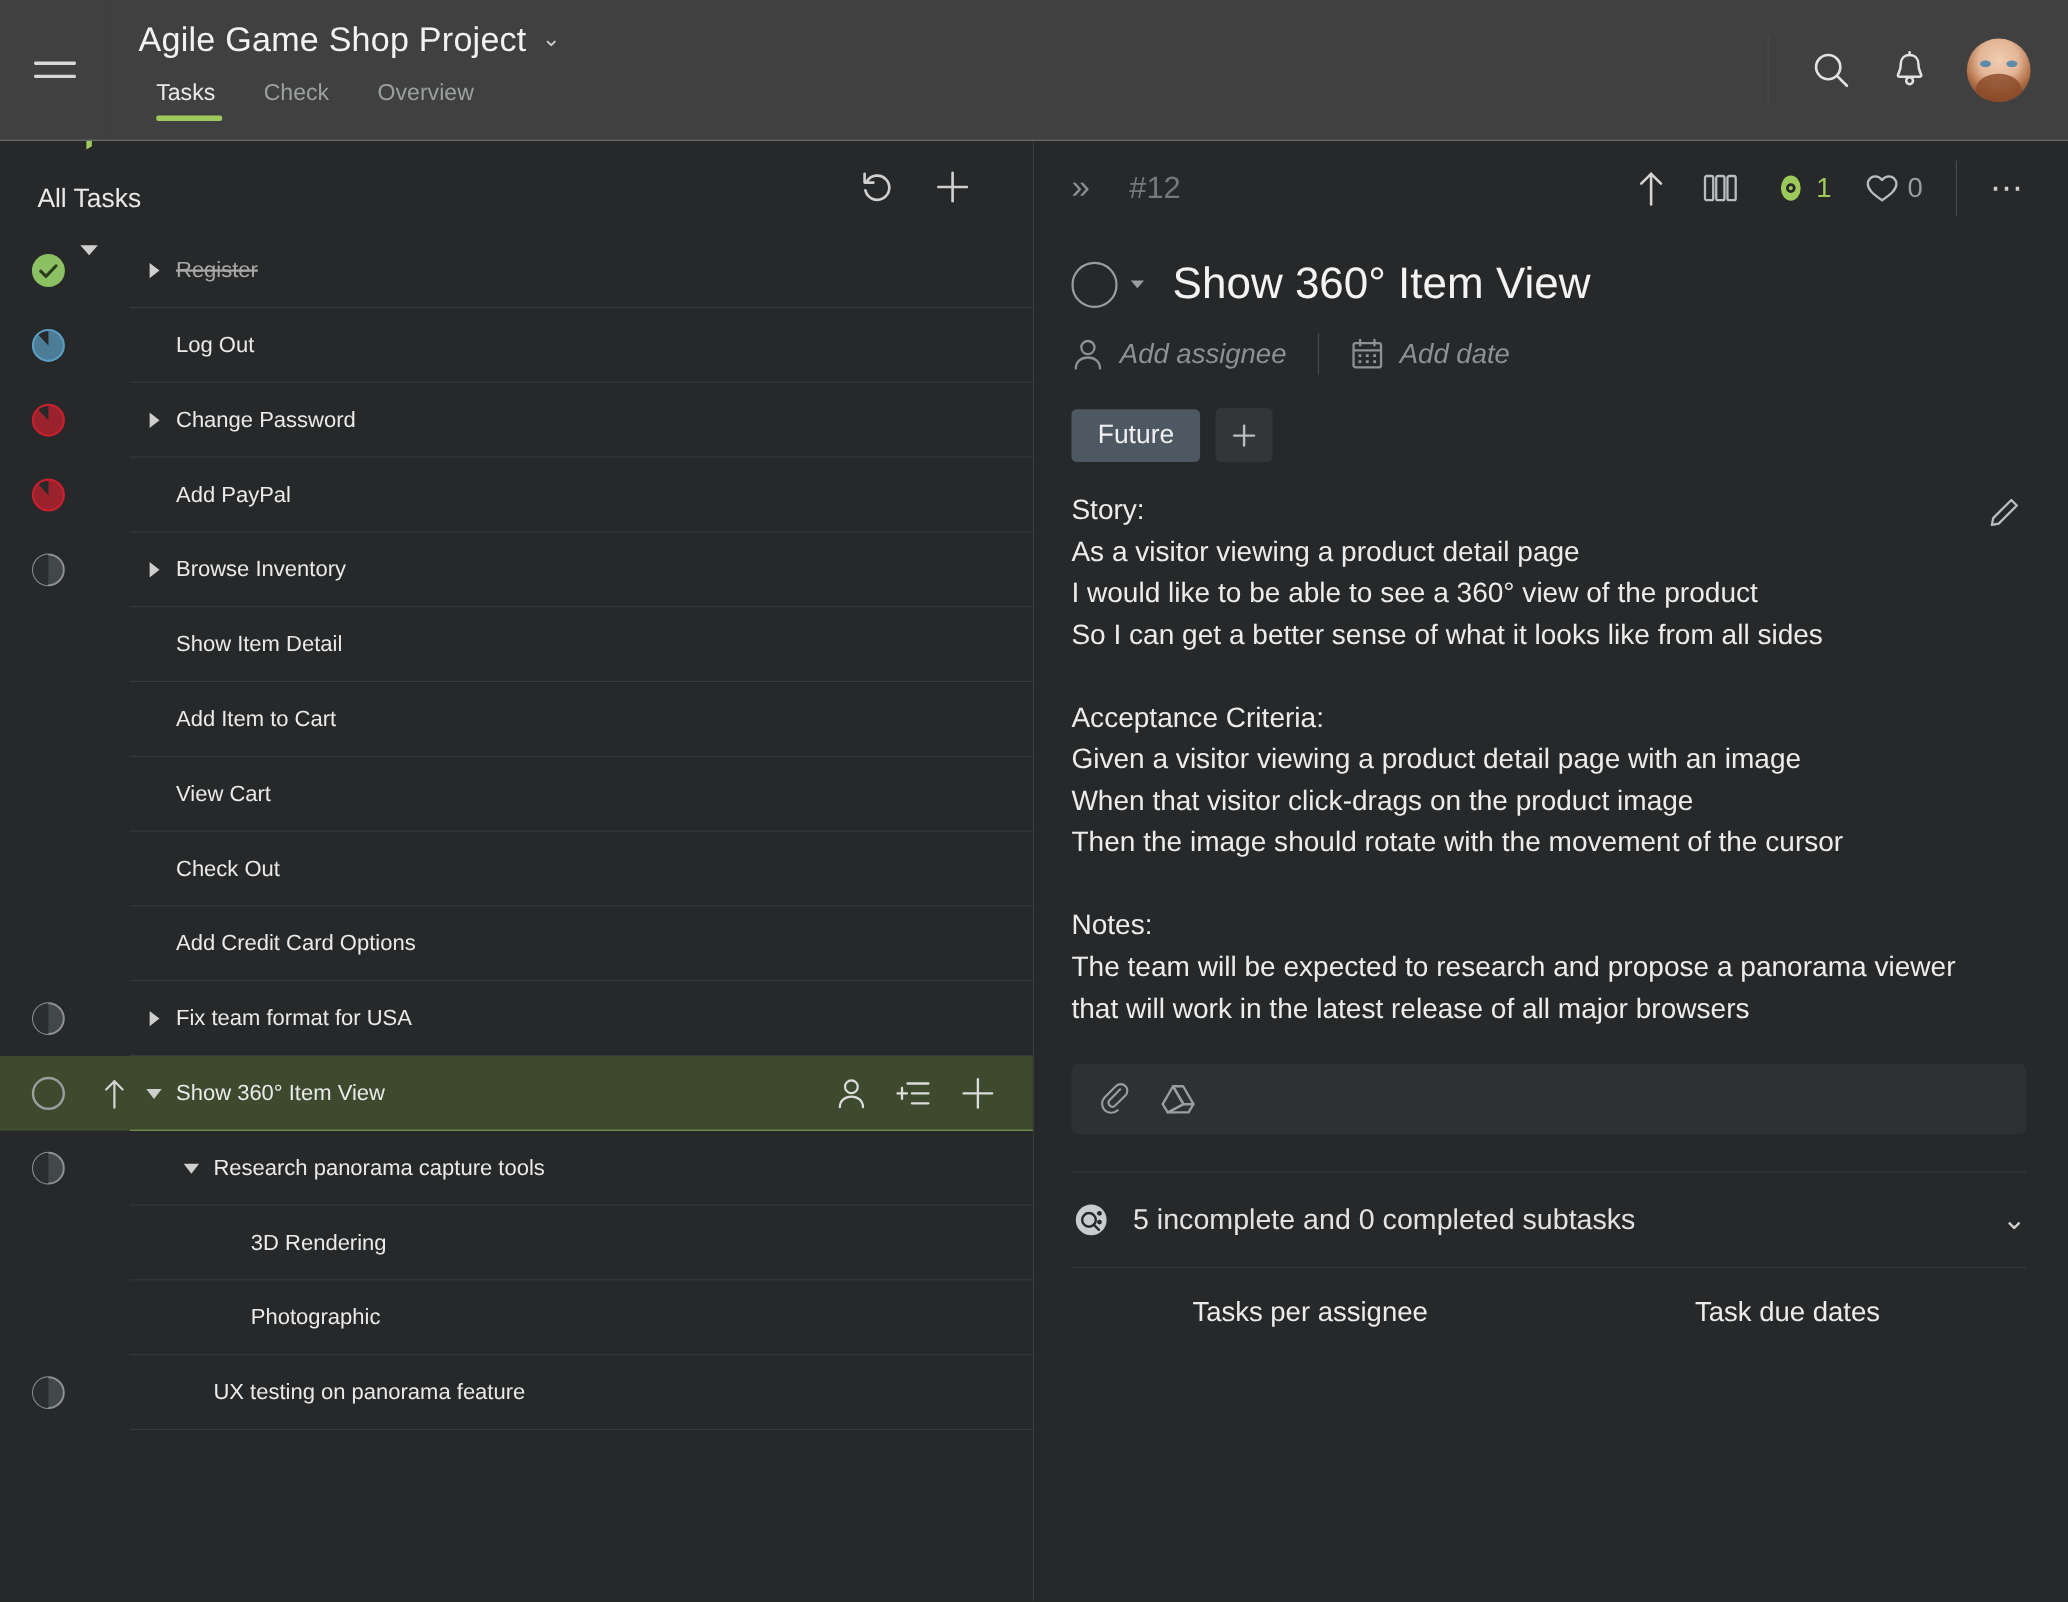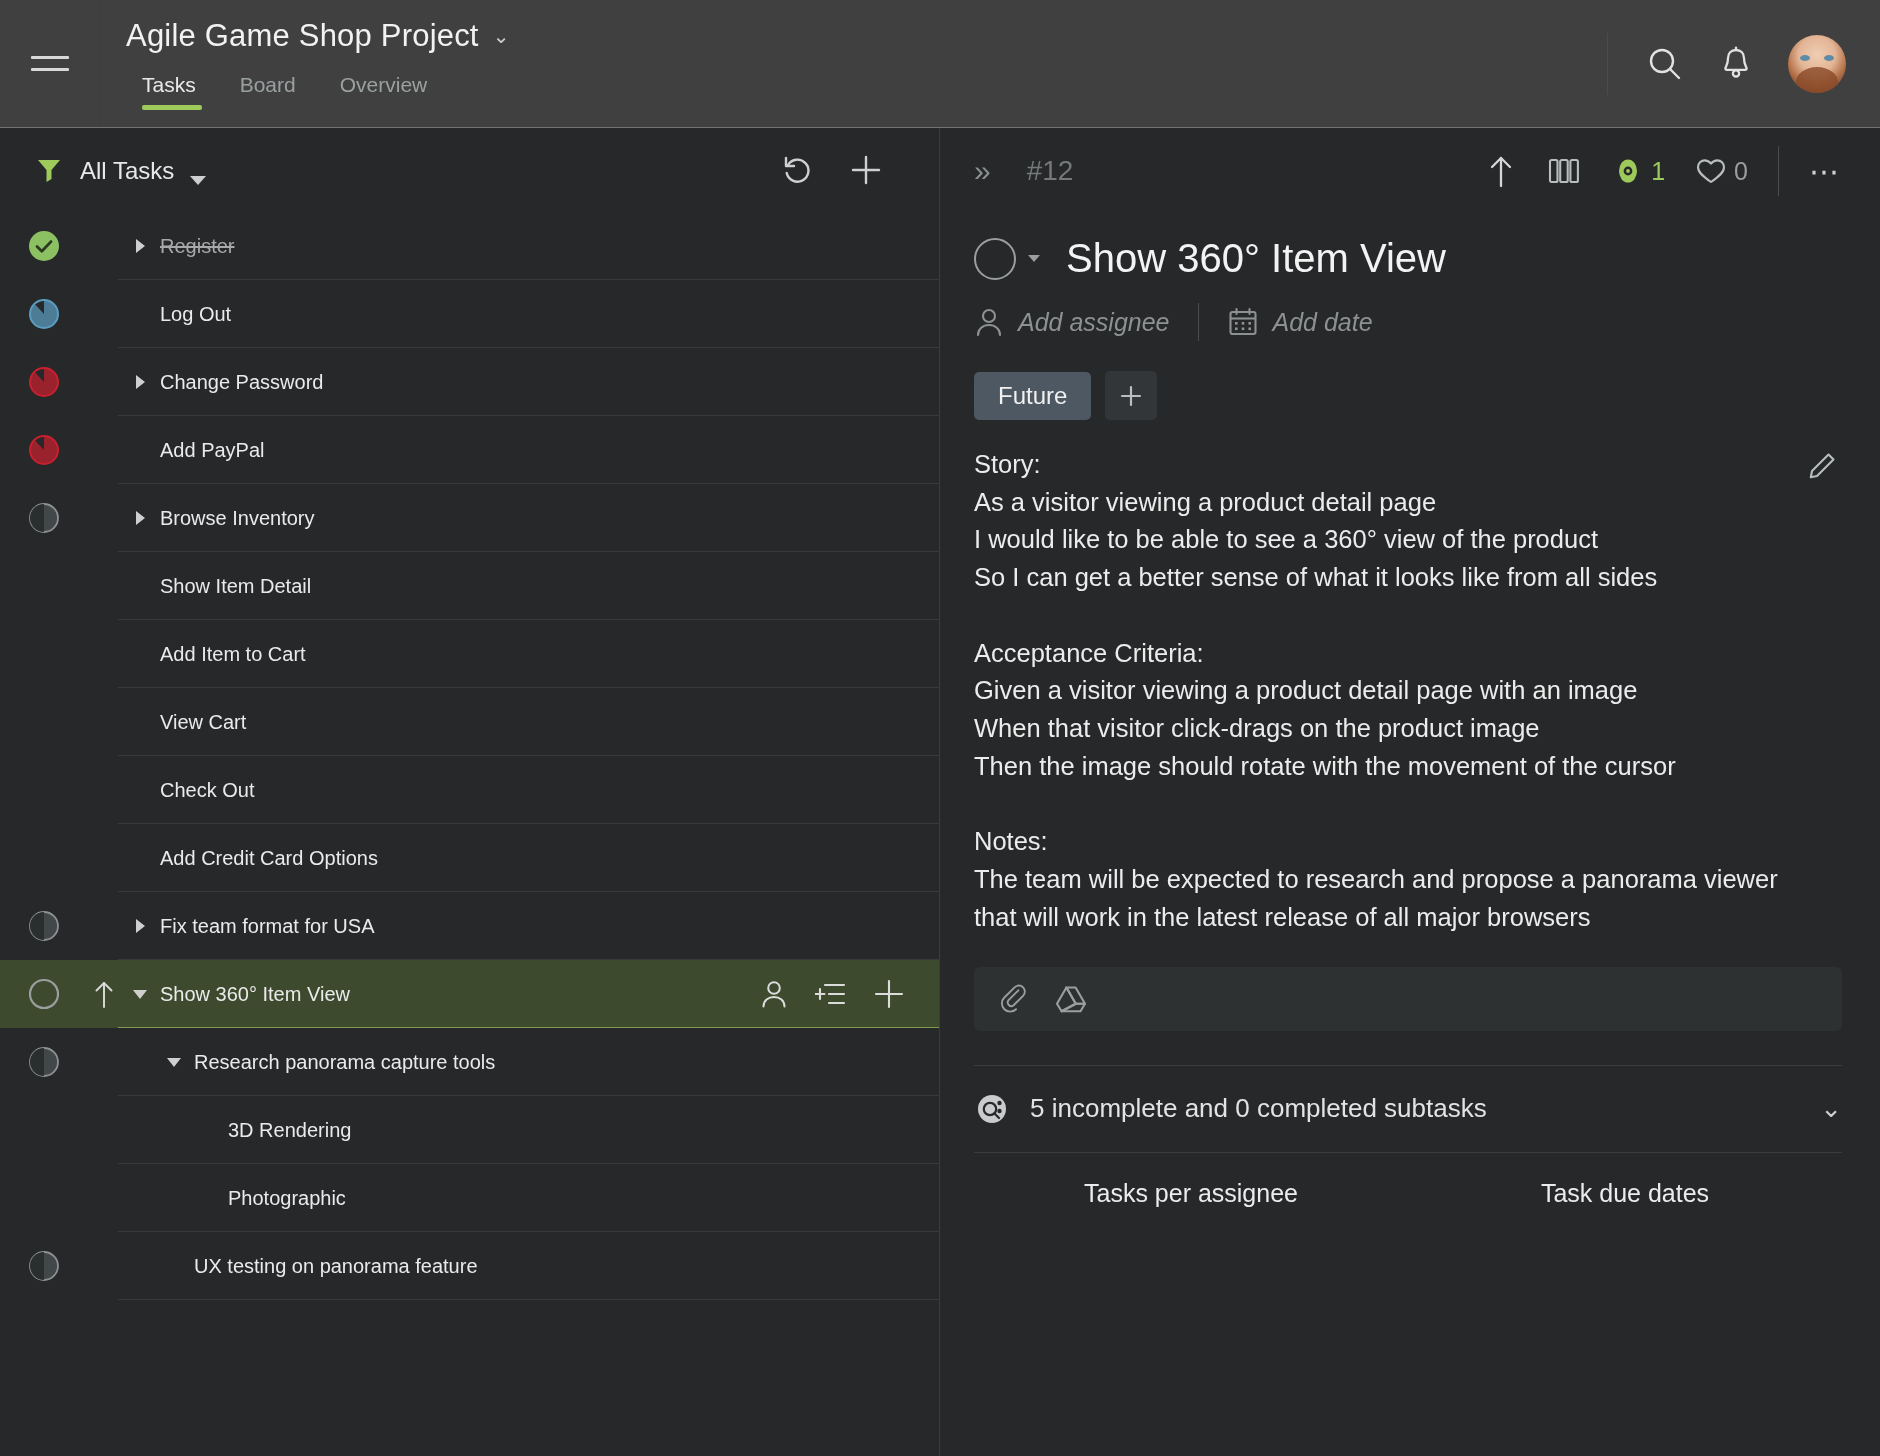--- a/index.html
+++ b/index.html
@@ -67,21 +67,21 @@
   .sidebar {
     width: 940px; flex: 0 0 940px;
     background: #262829;
     border-right: 1px solid #3a3d3e;
     display: flex; flex-direction: column; min-height: 0;
   }
   .filterbar {
     height: 84px; flex: 0 0 84px;
     display: flex; align-items: center; padding: 0 26px 0 34px;
   }
-  .filter-left { display: flex; align-items: flex-end; gap: 16px; cursor: pointer; }
+  .filter-left { display: flex; align-items: center; gap: 28px; cursor: pointer; flex-direction: column; }
   .filter-label { font-size: 24px; color: #e8e8e8; }
   .caret-sm { width: 0; height: 0; border-left: 8px solid transparent; border-right: 8px solid transparent; border-top: 9px solid #cfcfcf; }
   .filter-spacer { flex: 1; }
   .filter-actions { display: flex; align-items: center; gap: 34px; padding-right: 30px; }
 
   .task-list { flex: 1; overflow: hidden; }
   .task-row {
     height: 68px; display: flex; align-items: center;
     position: relative; cursor: pointer;
   }
@@ -180,21 +180,21 @@
       </div>
     </div>
 
     <div class="title-zone">
       <div class="proj-row">
         <div class="proj-title">Agile Game Shop Project</div>
         <div class="chev-down">⌄</div>
       </div>
       <div class="tabs">
         <div class="tab active">Tasks</div>
-        <div class="tab">Board</div>
+        <div class="tab">Check</div>
         <div class="tab">Overview</div>
       </div>
     </div>
 
     <div class="top-actions">
       <div class="vdiv"></div>
       <div class="icon-btn">
         <svg width="38" height="38" viewBox="0 0 38 38">
             <circle cx="16" cy="16" r="11" fill="none" stroke="#e2e2e2" stroke-width="2.4"></circle>
             <line x1="24" y1="24" x2="33" y2="33" stroke="#e2e2e2" stroke-width="2.4" stroke-linecap="round"></line>

